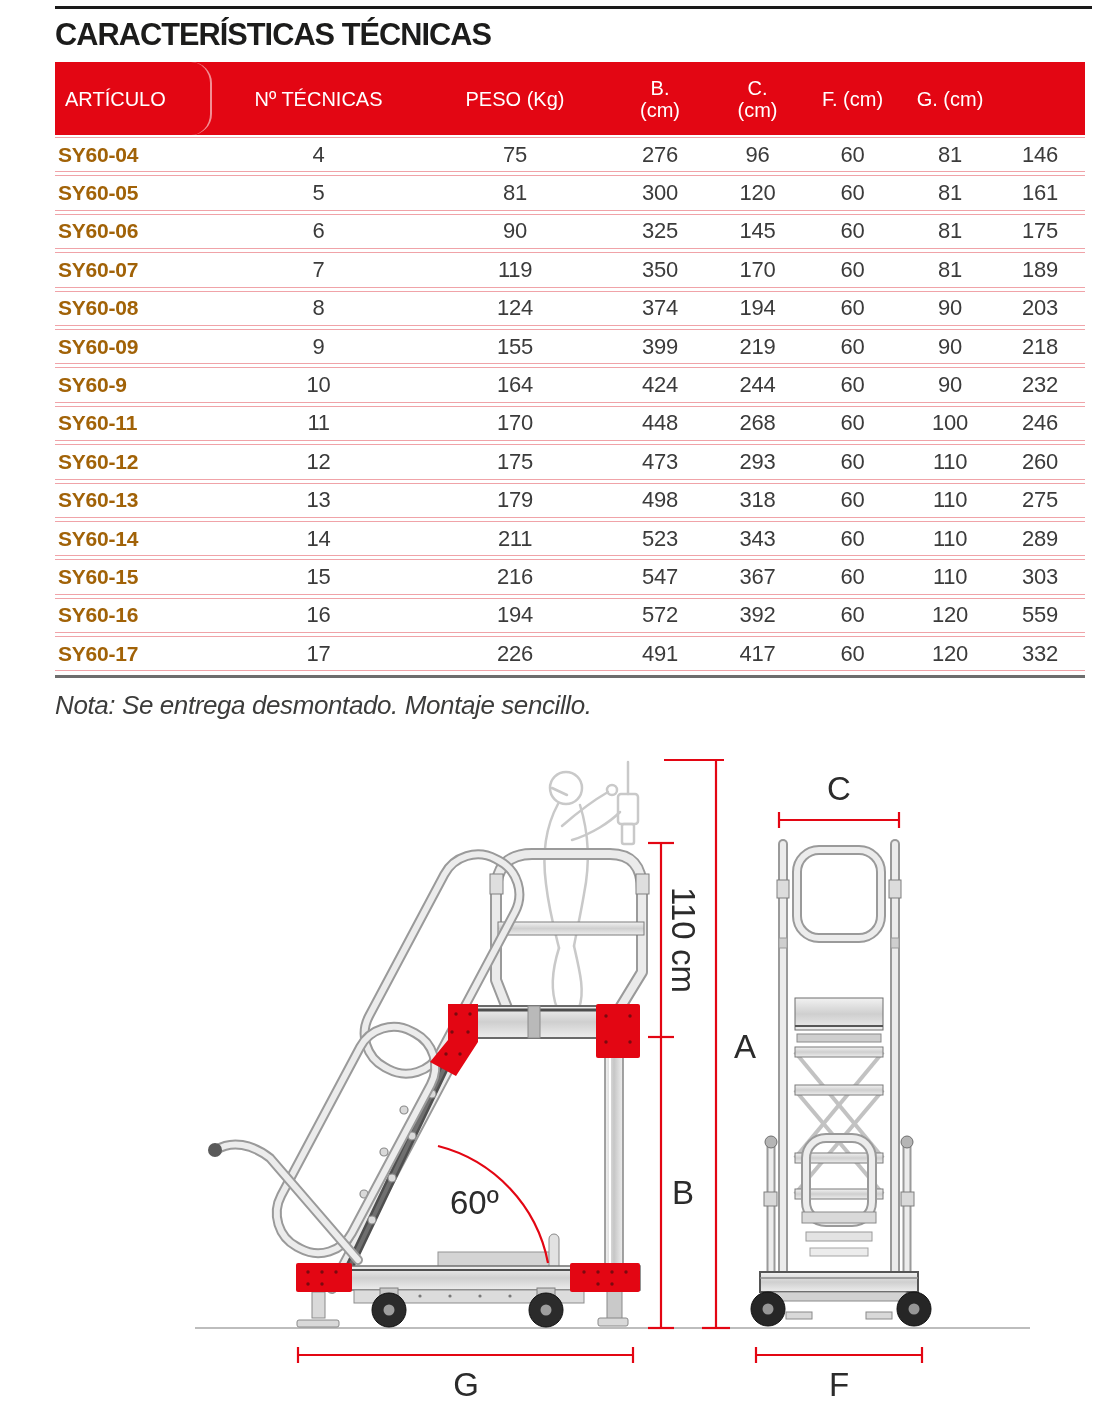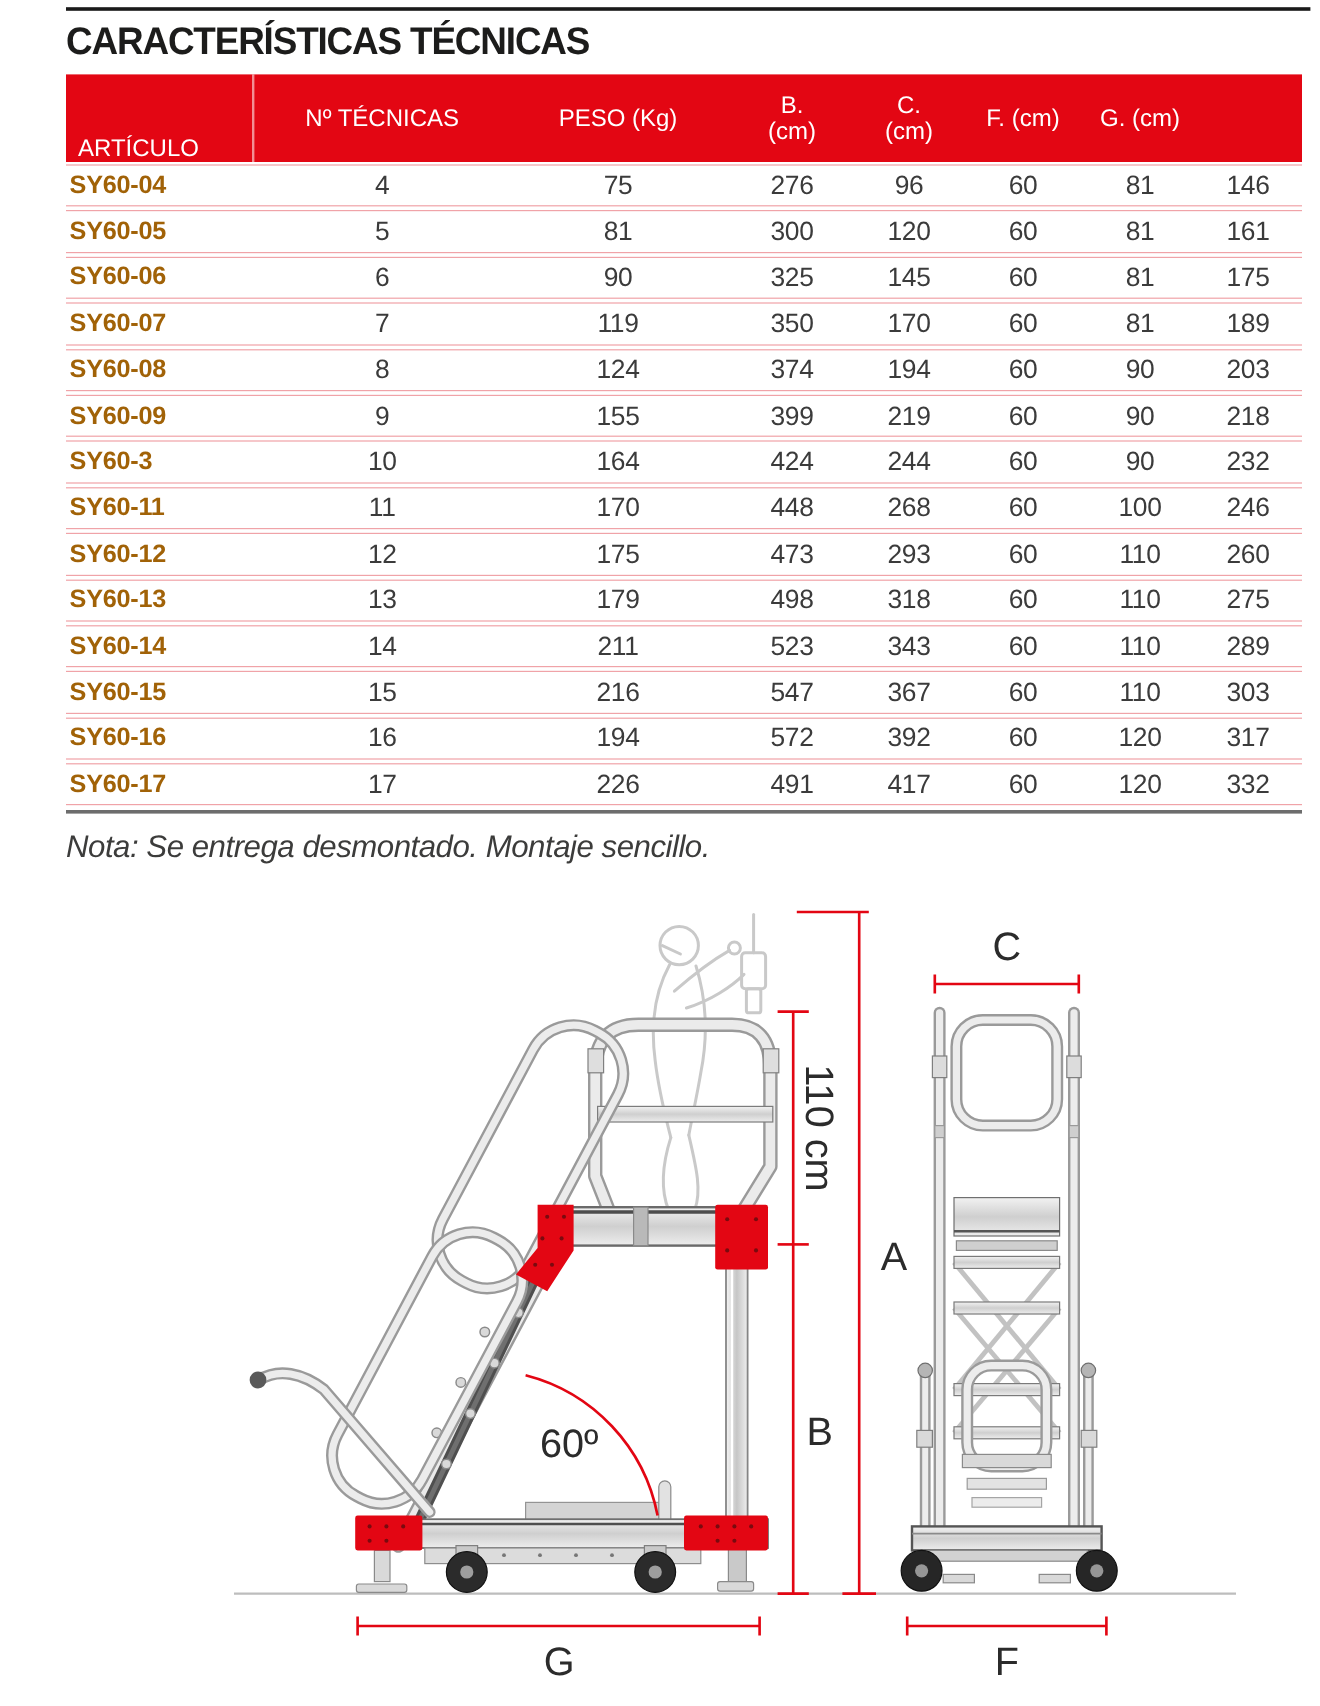--- a/index.html
+++ b/index.html
@@ -2,21 +2,21 @@
 <html><head>
 <meta charset="utf-8">
 <style>
   html,body{margin:0;padding:0;background:#fff;}
   body{width:1100px;height:1422px;position:relative;font-family:"Liberation Sans",sans-serif;overflow:hidden;}
   .toprule{position:absolute;left:55px;top:6px;width:1037px;height:3px;background:#1a1a1a;}
   .title{position:absolute;left:55px;top:16px;font-size:32px;font-weight:bold;color:#1c1c1b;letter-spacing:-1px;transform:scaleX(.96);transform-origin:left;}
   .spec-table{position:absolute;left:55px;top:62px;width:1030px;border-bottom:3px solid #6d6d6d;padding-bottom:4px;}
   .thead{display:grid;grid-template-columns:157px 213px 180px 110px 85px 105px 90px 90px;background:#e30613;height:73px;color:#fff;font-size:20px;}
   .th{display:flex;align-items:center;justify-content:center;text-align:center;line-height:22px;flex-direction:column;}
-  .th.first{align-items:flex-start;padding-left:10px;justify-content:flex-end;border-right:2px solid rgba(255,255,255,.55);}
+  .th.first{align-items:flex-start;padding-left:10px;justify-content:center;border-right:2px solid rgba(255,255,255,.55);border-radius:21px;}
   .tbody{display:flex;flex-direction:column;gap:3px;padding-top:2px;}
   .row{display:grid;grid-template-columns:157px 213px 180px 110px 85px 105px 90px 90px;height:35.4px;box-sizing:border-box;align-items:center;border-top:1.5px solid #f0a3a8;border-bottom:1.5px solid #f0a3a8;}
   .c{text-align:center;font-size:22px;color:#3b3b3b;letter-spacing:-0.3px;}
   .art{text-align:left;font-weight:bold;color:#a16207;font-size:21px;padding-left:3px;letter-spacing:-0.2px;}
   .note{position:absolute;left:55px;top:664px;font-size:26px;font-style:italic;color:#3c3c3b;letter-spacing:-0.4px;}
   .diagram{position:absolute;left:0;top:742px;}
   .dim{stroke:#e30613;stroke-width:2.2;fill:none;}
   .dimtxt{fill:#2b2b2b;font-size:33px;font-family:"Liberation Sans",sans-serif;}
   .tube-d{stroke:#9a9a9a;stroke-width:12;fill:none;stroke-linecap:round;stroke-linejoin:round;}
   .tube-l{stroke:#ebebeb;stroke-width:8;fill:none;stroke-linecap:round;stroke-linejoin:round;}
@@ -111,21 +111,21 @@
         <div class="c art">SY60-09</div>
         <div class="c">9</div>
         <div class="c">155</div>
         <div class="c">399</div>
         <div class="c">219</div>
         <div class="c">60</div>
         <div class="c">90</div>
         <div class="c">218</div>
       </div>
     <div class="row">
-        <div class="c art">SY60-3</div>
+        <div class="c art">SY60-9</div>
         <div class="c">10</div>
         <div class="c">164</div>
         <div class="c">424</div>
         <div class="c">244</div>
         <div class="c">60</div>
         <div class="c">90</div>
         <div class="c">232</div>
       </div>
     <div class="row">
         <div class="c art">SY60-11</div>
@@ -178,21 +178,21 @@
         <div class="c">303</div>
       </div>
     <div class="row">
         <div class="c art">SY60-16</div>
         <div class="c">16</div>
         <div class="c">194</div>
         <div class="c">572</div>
         <div class="c">392</div>
         <div class="c">60</div>
         <div class="c">120</div>
-        <div class="c">317</div>
+        <div class="c">559</div>
       </div>
     <div class="row">
         <div class="c art">SY60-17</div>
         <div class="c">17</div>
         <div class="c">226</div>
         <div class="c">491</div>
         <div class="c">417</div>
         <div class="c">60</div>
         <div class="c">120</div>
         <div class="c">332</div>

